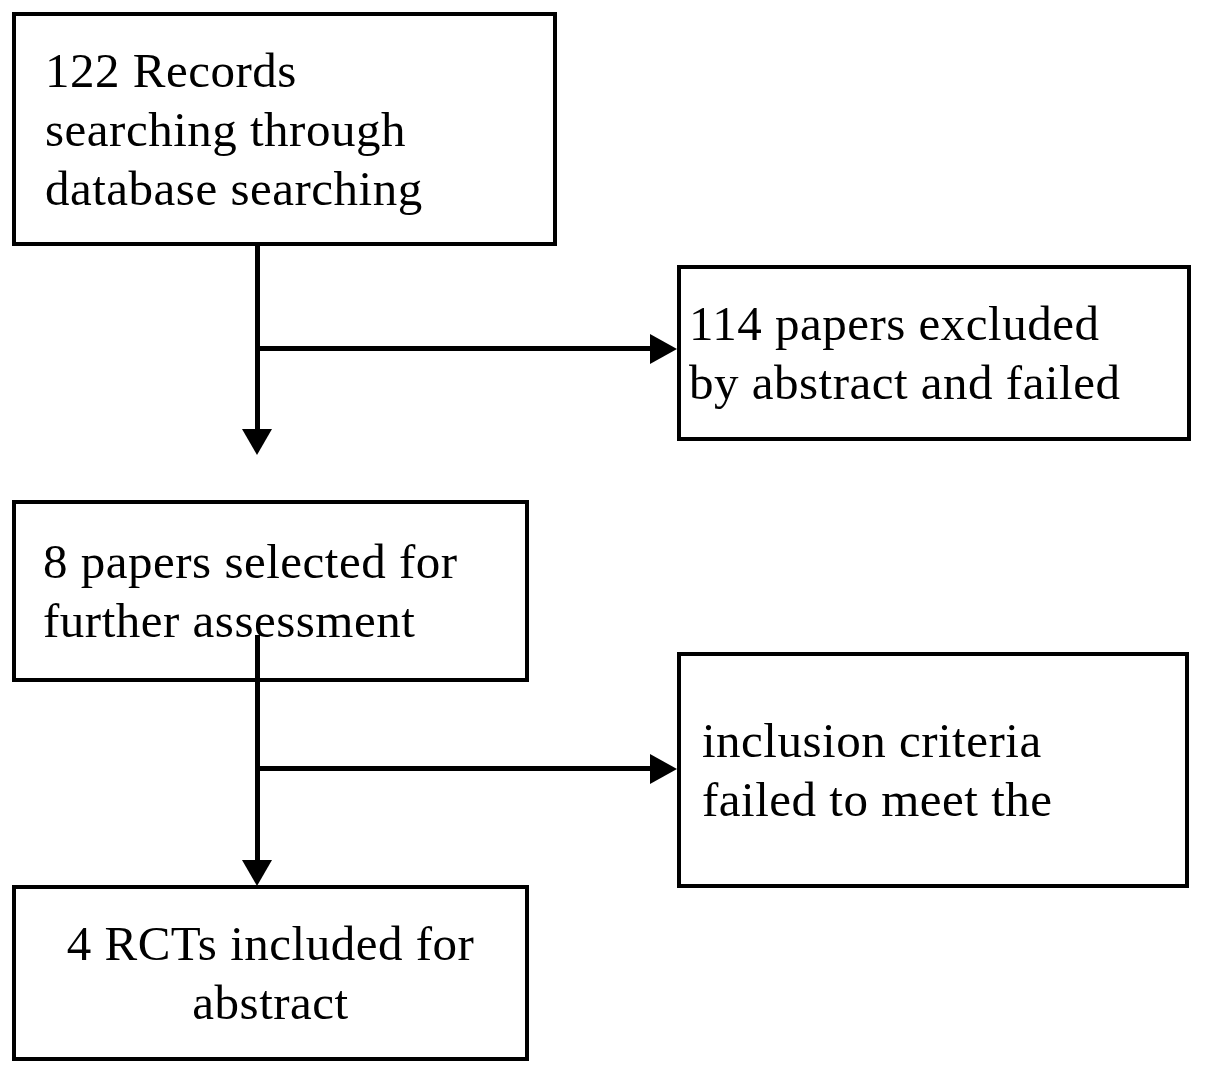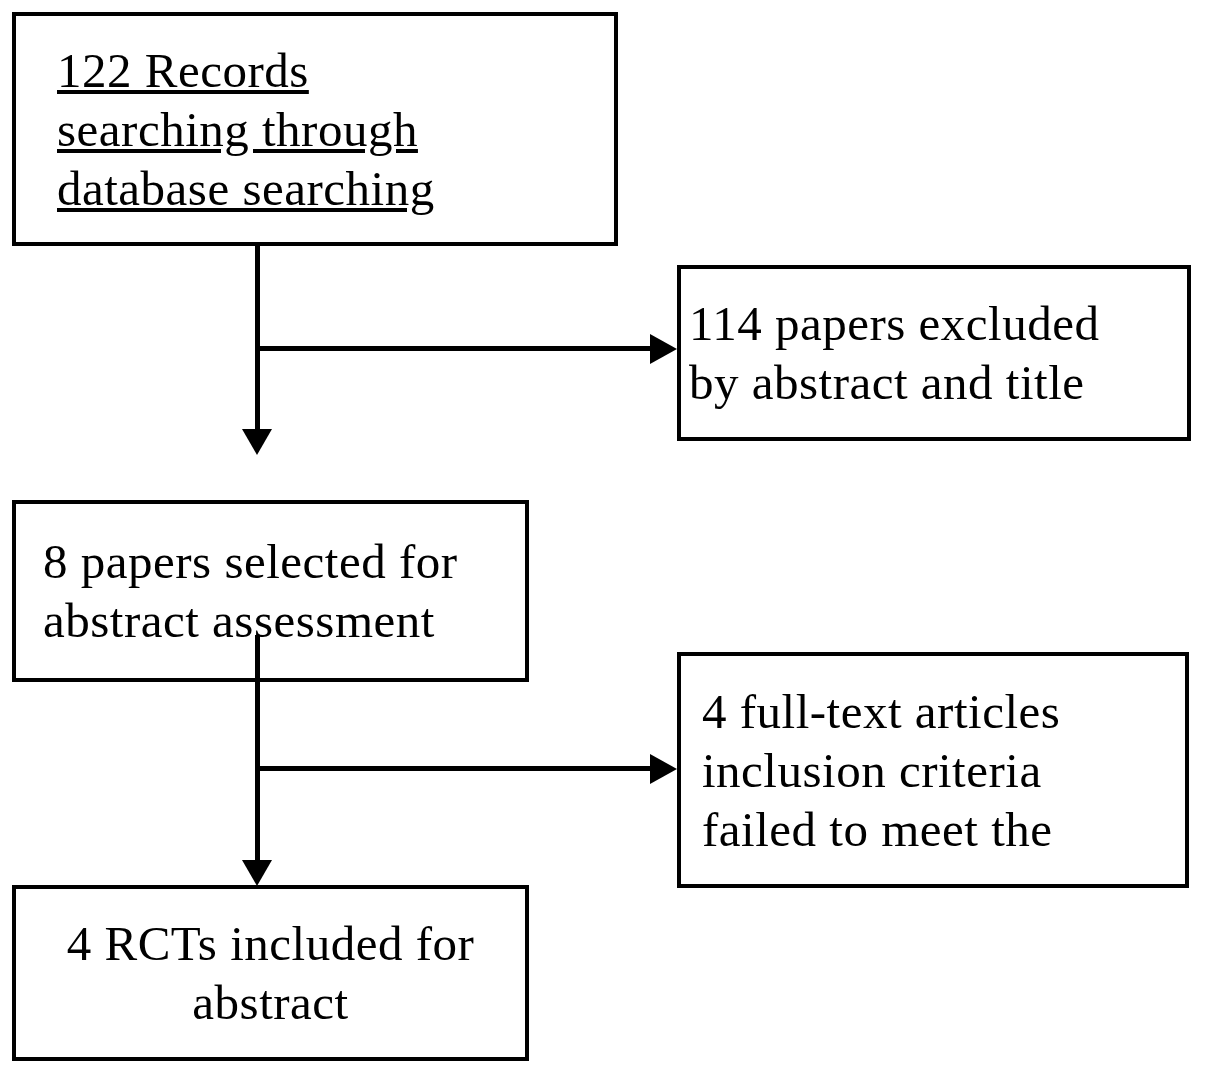--- a/index.html
+++ b/index.html
@@ -23,21 +23,21 @@
     background: #ffffff;
     display: flex;
     flex-direction: column;
     justify-content: center;
     font-size: 49px;
     line-height: 59px;
     letter-spacing: 0.5px;
   }
   .fbox .line { white-space: nowrap; }
 
-  .box-records   { left: 12px;  top: 12px;  width: 606px; height: 234px; padding-left: 41px; text-decoration: underline; }
+  .box-records   { left: 12px;  top: 12px;  width: 545px; height: 234px; padding-left: 29px; }
   .box-excluded  { left: 677px; top: 265px; width: 514px; height: 176px; padding-left: 8px; }
   .box-selected  { left: 12px;  top: 453px; width: 517px; height: 182px; padding-left: 27px; margin-top: 47px; }
   .box-fulltext  { left: 677px; top: 652px; width: 512px; height: 236px; padding-left: 21px; }
   .box-included  { left: 12px;  top: 885px; width: 517px; height: 176px; text-align: center; }
 
   .conn {
     position: absolute;
     background: #000000;
   }
   .vline1 { left: 255px; top: 246px; width: 5px;   height: 185px; }
@@ -71,30 +71,29 @@
 <div class="stage">
 
   <div class="fbox box-records">
     <div class="line">122 Records</div>
     <div class="line">searching through</div>
     <div class="line">database searching</div>
   </div>
 
   <div class="fbox box-excluded">
     <div class="line">114 papers excluded</div>
-    <div class="line">by abstract and title</div>
+    <div class="line">by abstract and failed</div>
   </div>
 
   <div class="fbox box-selected">
     <div class="line">8 papers selected for</div>
-    <div class="line">abstract assessment</div>
+    <div class="line">further assessment</div>
   </div>
 
   <div class="fbox box-fulltext">
-    <div class="line">4 full-text articles</div>
     <div class="line">inclusion criteria</div>
     <div class="line">failed to meet the</div>
   </div>
 
   <div class="fbox box-included">
     <div class="line">4 RCTs included for</div>
     <div class="line">abstract</div>
   </div>
 
   <div class="conn vline1"></div>

